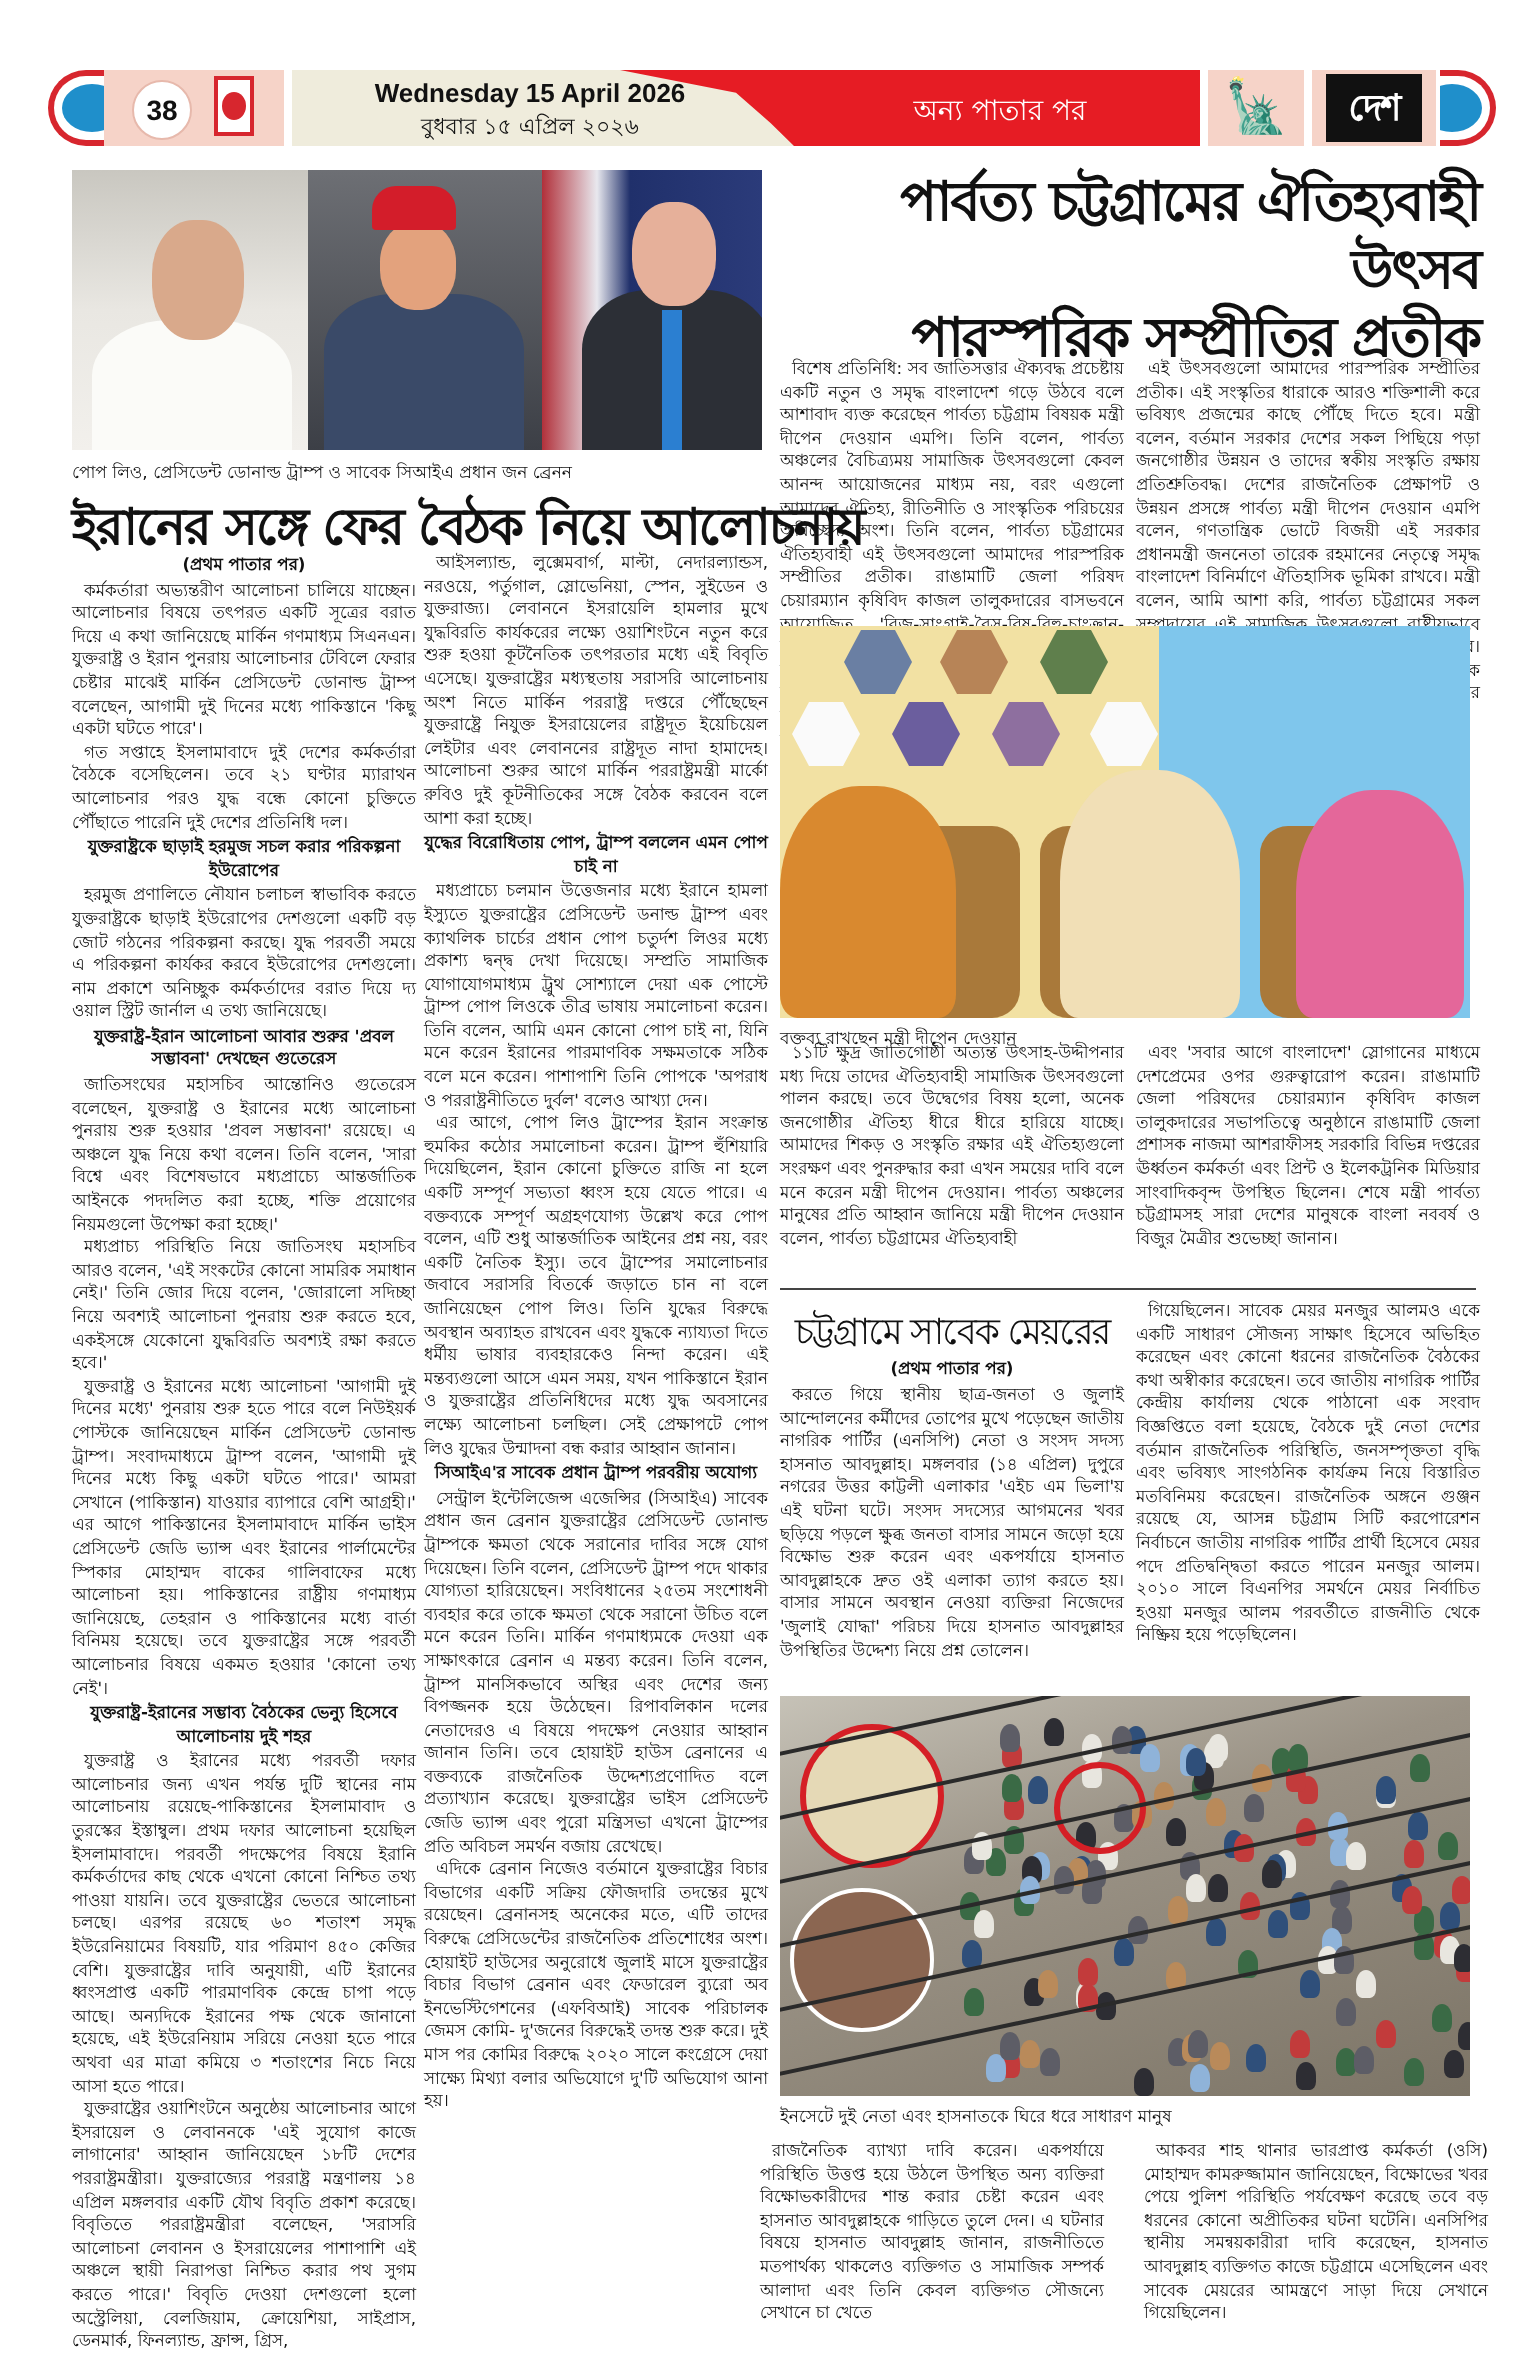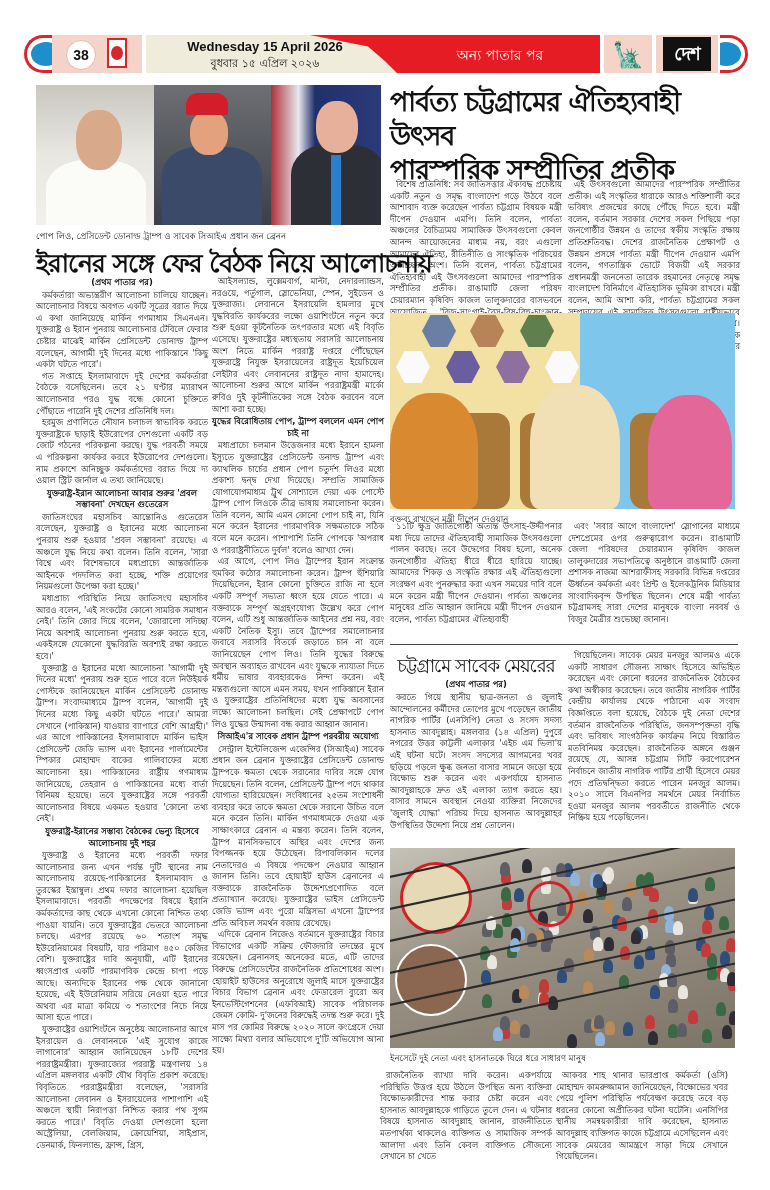--- a/index.html
+++ b/index.html
@@ -33,36 +33,36 @@
   .photo-trump .face { position:absolute; left:36px; top:26px; width:38px; height:44px; border-radius:45%; background:#e3a27d; }
   .photo-trump .suit { position:absolute; left:8px; top:62px; width:100px; height:80px; border-radius:35% 35% 0 0; background:#3a4a68; }
   .photo-brennan { left: 271px; top: 85px; width: 110px; height: 140px; background: linear-gradient(90deg,#b1303a 0%,#e8e8ee 25%,#20306b 40%,#2b3b7a 100%); }
   .photo-brennan .face { position:absolute; left:45px; top:16px; width:42px; height:52px; border-radius:45%; background:#e6b09a; }
   .photo-brennan .suit { position:absolute; left:20px; top:60px; width:95px; height:85px; border-radius:35% 35% 0 0; background:#2c2f36; }
   .photo-brennan .tie { position:absolute; left:60px; top:70px; width:10px; height:70px; background:#2b7fd1; }
   .caption { position: absolute; font: 8.5px "DejaVu Sans", sans-serif; color: #111; }
   .cap-1 { left: 36px; top: 230px; }
 
   .headline-left { position: absolute; left: 36px; top: 244px; width: 346px; font: bold 25px "DejaVu Serif", serif; text-align: center; letter-spacing: -1px; white-space: nowrap; }
-  .headline-right { position: absolute; left: 390px; top: 85px; width: 350px; font: bold 27px "DejaVu Serif", serif; text-align: left; line-height: 34px; letter-spacing: -1px; }
+  .headline-right { position: absolute; left: 390px; top: 85px; width: 350px; font: bold 27px "DejaVu Serif", serif; text-align: right; line-height: 34px; letter-spacing: -1px; }
 
   .col { position: absolute; font: 8.4px "DejaVu Sans", sans-serif; line-height: 11.6px; text-align: justify; color: #111; }
   .col p { margin: 0; text-indent: 6px; }
   .col .sub { font-weight: bold; text-align: center; text-indent: 0; margin: 1px 0; }
 
   .c-l1 { left: 36px; top: 276px; width: 172px; height: 912px; }
   .c-l2 { left: 212px; top: 276px; width: 172px; height: 912px; }
   .c-r1 { left: 390px; top: 179px; width: 172px; height: 125px; }
   .c-r2 { left: 568px; top: 179px; width: 172px; height: 125px; }
   .c-r3 { left: 390px; top: 521px; width: 172px; height: 120px; }
   .c-r4 { left: 568px; top: 521px; width: 172px; height: 120px; }
   .c-r5 { left: 390px; top: 692px; width: 172px; height: 150px; }
   .c-r6 { left: 568px; top: 650px; width: 172px; height: 192px; }
   .c-r7 { left: 380px; top: 1070px; width: 172px; height: 80px; }
-  .c-r8 { left: 556px; top: 1070px; width: 172px; height: 80px; }
+  .c-r8 { left: 572px; top: 1070px; width: 172px; height: 80px; }
 
   .photo-meeting { left: 390px; top: 313px; width: 345px; height: 196px; background: linear-gradient(90deg,#f2e1a3 0%,#f2e1a3 55%,#7fc6ec 55%,#7fc6ec 100%); }
   .hex { position:absolute; width:34px; height:32px; clip-path: polygon(25% 0,75% 0,100% 50%,75% 100%,25% 100%,0 50%); }
   .person { position:absolute; border-radius: 45% 45% 10% 10%; }
   .sofa { position:absolute; border-radius: 14px; background:#a9793a; }
   .cap-2 { left: 390px; top: 513px; }
 
   .rule { position: absolute; left: 390px; top: 644px; width: 348px; height: 1px; background: #444; }
   .headline-ctg { position: absolute; left: 390px; top: 652px; width: 172px; font: 18px "DejaVu Serif", serif; text-align: center; white-space: nowrap; letter-spacing: -1px; }
   .sub-ctg { position: absolute; left: 390px; top: 678px; width: 172px; text-align: center; font: bold 8.4px "DejaVu Sans", sans-serif; }
@@ -107,22 +107,23 @@
   <div class="photo photo-brennan">
     <div class="suit"></div>
     <div class="tie"></div>
     <div class="face"></div>
   </div>
   <div class="caption cap-1">পোপ লিও, প্রেসিডেন্ট ডোনাল্ড ট্রাম্প ও সাবেক সিআইএ প্রধান জন ব্রেনন</div>
   <div class="headline-left">ইরানের সঙ্গে ফের বৈঠক নিয়ে আলোচনায়</div>
 
   <div class="col c-l1" id="iran-col1">
     <p class="sub">(প্রথম পাতার পর)</p>
-  <p>কর্মকর্তারা অভ্যন্তরীণ আলোচনা চালিয়ে যাচ্ছেন। আলোচনার বিষয়ে অবগত একটি সূত্রের বরাত দিয়ে এ কথা জানিয়েছে মার্কিন গণমাধ্যম সিএনএন। যুক্তরাষ্ট্র ও ইরান পুনরায় আলোচনার টেবিলে ফেরার চেষ্টার মাঝেই মার্কিন প্রেসিডেন্ট ডোনাল্ড ট্রাম্প বলেছেন, আগামী দুই দিনের মধ্যে পাকিস্তানে 'কিছু একটা ঘটতে পারে'।</p>
+  <p>কর্মকর্তারা অভ্যন্তরীণ আলোচনা চালিয়ে যাচ্ছেন। আলোচনার বিষয়ে তৎপরত একটি সূত্রের বরাত দিয়ে এ কথা জানিয়েছে মার্কিন গণমাধ্যম সিএনএন। যুক্তরাষ্ট্র ও ইরান পুনরায় আলোচনার টেবিলে ফেরার চেষ্টার মাঝেই মার্কিন প্রেসিডেন্ট ডোনাল্ড ট্রাম্প বলেছেন, আগামী দুই দিনের মধ্যে পাকিস্তানে 'কিছু একটা ঘটতে পারে'।</p>
       <p>গত সপ্তাহে ইসলামাবাদে দুই দেশের কর্মকর্তারা বৈঠকে বসেছিলেন। তবে ২১ ঘণ্টার ম্যারাথন আলোচনার পরও যুদ্ধ বন্ধে কোনো চুক্তিতে পৌঁছাতে পারেনি দুই দেশের প্রতিনিধি দল।</p>
+      <p class="sub">যুক্তরাষ্ট্রকে ছাড়াই হরমুজ সচল করার পরিকল্পনা ইউরোপের</p>
       <p>হরমুজ প্রণালিতে নৌযান চলাচল স্বাভাবিক করতে যুক্তরাষ্ট্রকে ছাড়াই ইউরোপের দেশগুলো একটি বড় জোট গঠনের পরিকল্পনা করছে। যুদ্ধ পরবর্তী সময়ে এ পরিকল্পনা কার্যকর করবে ইউরোপের দেশগুলো। নাম প্রকাশে অনিচ্ছুক কর্মকর্তাদের বরাত দিয়ে দ্য ওয়াল স্ট্রিট জার্নাল এ তথ্য জানিয়েছে।</p>
       <p class="sub">যুক্তরাষ্ট্র-ইরান আলোচনা আবার শুরুর 'প্রবল সম্ভাবনা' দেখছেন গুতেরেস</p>
       <p>জাতিসংঘের মহাসচিব আন্তোনিও গুতেরেস বলেছেন, যুক্তরাষ্ট্র ও ইরানের মধ্যে আলোচনা পুনরায় শুরু হওয়ার 'প্রবল সম্ভাবনা' রয়েছে। এ অঞ্চলে যুদ্ধ নিয়ে কথা বলেন। তিনি বলেন, 'সারা বিশ্বে এবং বিশেষভাবে মধ্যপ্রাচ্যে আন্তর্জাতিক আইনকে পদদলিত করা হচ্ছে, শক্তি প্রয়োগের নিয়মগুলো উপেক্ষা করা হচ্ছে।'</p>
       <p>মধ্যপ্রাচ্য পরিস্থিতি নিয়ে জাতিসংঘ মহাসচিব আরও বলেন, 'এই সংকটের কোনো সামরিক সমাধান নেই।' তিনি জোর দিয়ে বলেন, 'জোরালো সদিচ্ছা নিয়ে অবশ্যই আলোচনা পুনরায় শুরু করতে হবে, একইসঙ্গে যেকোনো যুদ্ধবিরতি অবশ্যই রক্ষা করতে হবে।'</p>
       <p>যুক্তরাষ্ট্র ও ইরানের মধ্যে আলোচনা 'আগামী দুই দিনের মধ্যে' পুনরায় শুরু হতে পারে বলে নিউইয়র্ক পোস্টকে জানিয়েছেন মার্কিন প্রেসিডেন্ট ডোনাল্ড ট্রাম্প। সংবাদমাধ্যমে ট্রাম্প বলেন, 'আগামী দুই দিনের মধ্যে কিছু একটা ঘটতে পারে।' আমরা সেখানে (পাকিস্তান) যাওয়ার ব্যাপারে বেশি আগ্রহী।' এর আগে পাকিস্তানের ইসলামাবাদে মার্কিন ভাইস প্রেসিডেন্ট জেডি ভ্যান্স এবং ইরানের পার্লামেন্টের স্পিকার মোহাম্মদ বাকের গালিবাফের মধ্যে আলোচনা হয়। পাকিস্তানের রাষ্ট্রীয় গণমাধ্যম জানিয়েছে, তেহরান ও পাকিস্তানের মধ্যে বার্তা বিনিময় হয়েছে। তবে যুক্তরাষ্ট্রের সঙ্গে পরবর্তী আলোচনার বিষয়ে একমত হওয়ার 'কোনো তথ্য নেই'।</p>
       <p class="sub">যুক্তরাষ্ট্র-ইরানের সম্ভাব্য বৈঠকের ভেন্যু হিসেবে আলোচনায় দুই শহর</p>
       <p>যুক্তরাষ্ট্র ও ইরানের মধ্যে পরবর্তী দফার আলোচনার জন্য এখন পর্যন্ত দুটি স্থানের নাম আলোচনায় রয়েছে-পাকিস্তানের ইসলামাবাদ ও তুরস্কের ইস্তাম্বুল। প্রথম দফার আলোচনা হয়েছিল ইসলামাবাদে। পরবর্তী পদক্ষেপের বিষয়ে ইরানি কর্মকর্তাদের কাছ থেকে এখনো কোনো নিশ্চিত তথ্য পাওয়া যায়নি। তবে যুক্তরাষ্ট্রের ভেতরে আলোচনা চলছে। এরপর রয়েছে ৬০ শতাংশ সমৃদ্ধ ইউরেনিয়ামের বিষয়টি, যার পরিমাণ ৪৫০ কেজির বেশি। যুক্তরাষ্ট্রের দাবি অনুযায়ী, এটি ইরানের ধ্বংসপ্রাপ্ত একটি পারমাণবিক কেন্দ্রে চাপা পড়ে আছে। অন্যদিকে ইরানের পক্ষ থেকে জানানো হয়েছে, এই ইউরেনিয়াম সরিয়ে নেওয়া হতে পারে অথবা এর মাত্রা কমিয়ে ৩ শতাংশের নিচে নিয়ে আসা হতে পারে।</p>
       <p>যুক্তরাষ্ট্রের ওয়াশিংটনে অনুষ্ঠেয় আলোচনার আগে ইসরায়েল ও লেবাননকে 'এই সুযোগ কাজে লাগানোর' আহ্বান জানিয়েছেন ১৮টি দেশের পররাষ্ট্রমন্ত্রীরা। যুক্তরাজ্যের পররাষ্ট্র মন্ত্রণালয় ১৪ এপ্রিল মঙ্গলবার একটি যৌথ বিবৃতি প্রকাশ করেছে। বিবৃতিতে পররাষ্ট্রমন্ত্রীরা বলেছেন, 'সরাসরি আলোচনা লেবানন ও ইসরায়েলের পাশাপাশি এই অঞ্চলে স্থায়ী নিরাপত্তা নিশ্চিত করার পথ সুগম করতে পারে।' বিবৃতি দেওয়া দেশগুলো হলো অস্ট্রেলিয়া, বেলজিয়াম, ক্রোয়েশিয়া, সাইপ্রাস, ডেনমার্ক, ফিনল্যান্ড, ফ্রান্স, গ্রিস,</p>
     </div>
   <div class="col c-l2" id="iran-col2">

